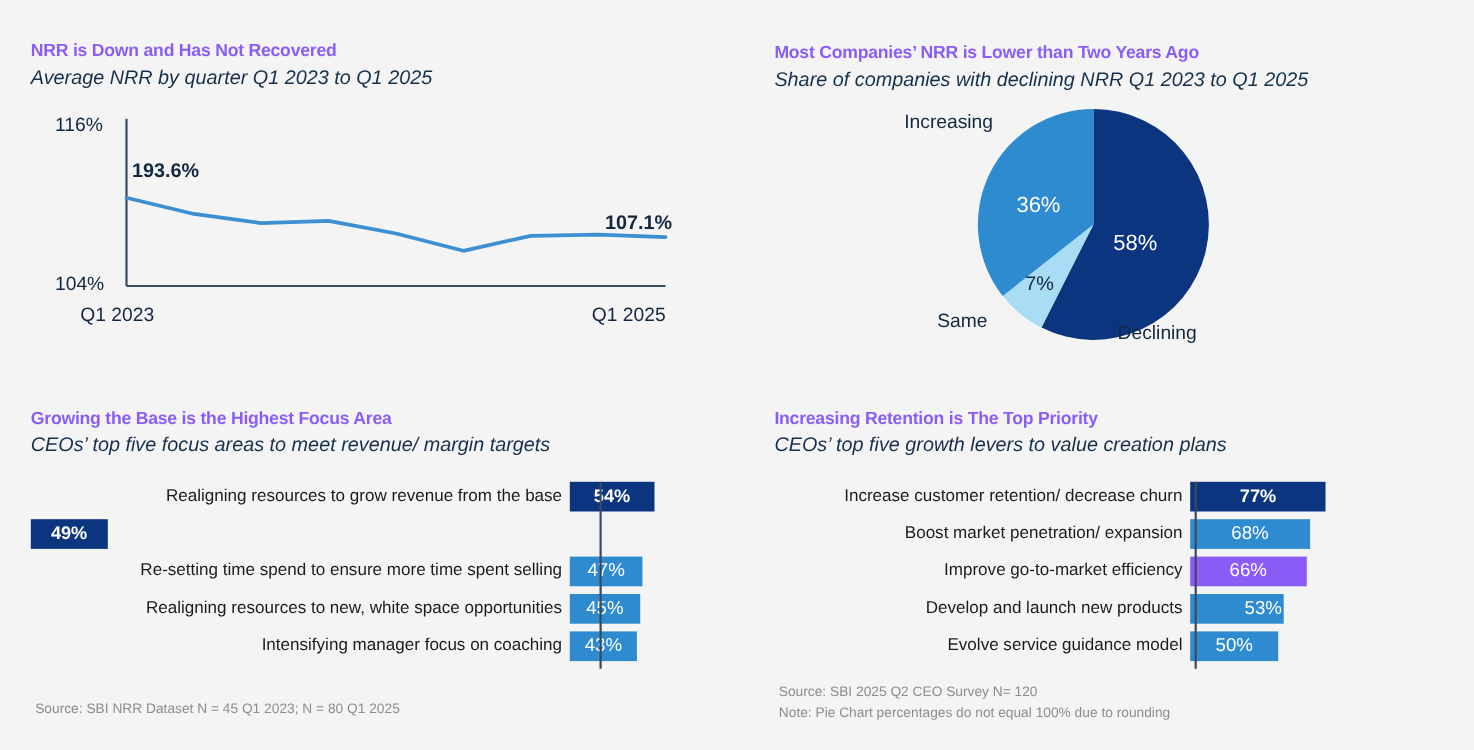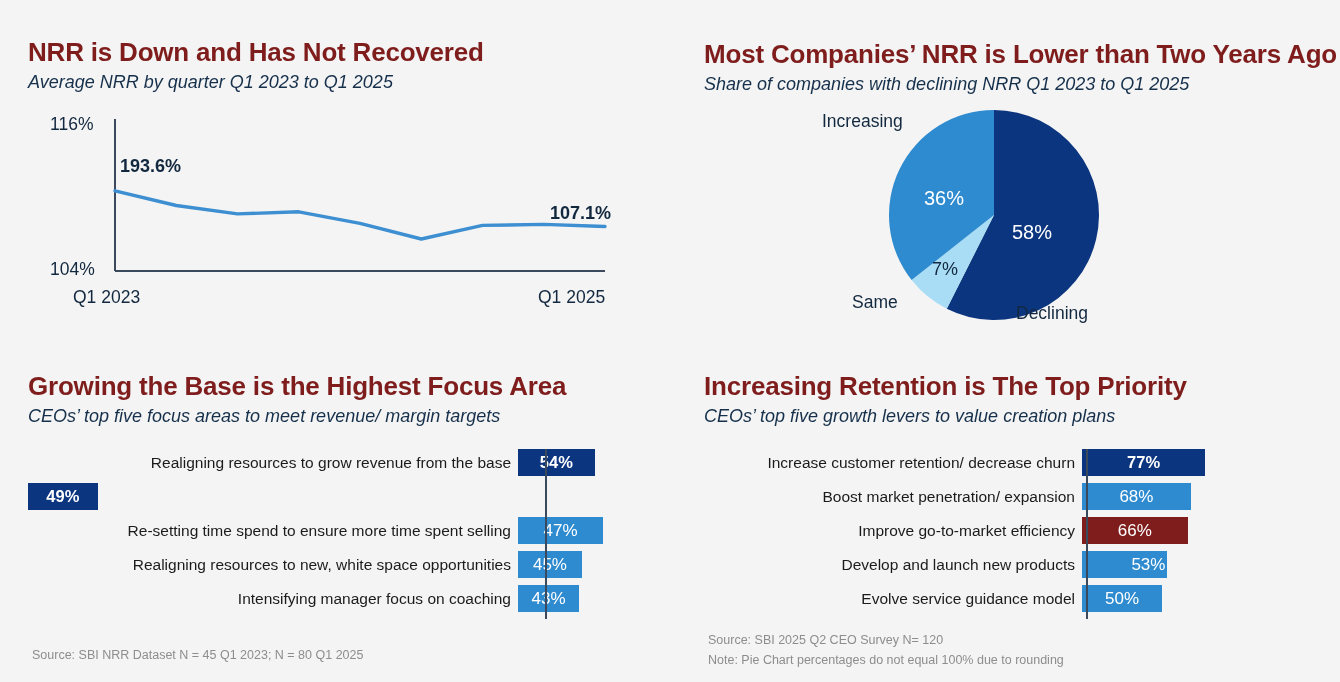--- a/index.html
+++ b/index.html
@@ -14,24 +14,24 @@
     position: relative;
     width: 1340px; height: 682px;
   }
   .panel { position: absolute; }
   .panel-tl { left: 28px;  top: 38px;  width: 640px; }
   .panel-tr { left: 704px; top: 40px;  width: 620px; }
   .panel-bl { left: 28px;  top: 372px; width: 640px; }
   .panel-br { left: 704px; top: 372px; width: 620px; }
 
   .p-title {
-    font-size: 26px;
+    font-size: 16px;
     font-weight: bold;
     letter-spacing: -0.2px;
-    color: #7f1d1d;
+    color: #8b5cf6;
     line-height: 1.15;
     white-space: nowrap;
   }
   .p-sub {
     font-size: 18px;
     font-style: italic;
     color: #16304b;
     line-height: 1.2;
     margin-top: 4px;
     white-space: nowrap;
@@ -180,21 +180,21 @@
           </div>
         </div>
         <div class="bar-row">
           <div class="bar-track">
             <div class="bar-fill" style="width: 69.6px; background: rgb(12, 53, 127);">49%</div>
           </div>
         </div>
         <div class="bar-row">
           <div class="bar-label" style="width: 490px;">Re-setting time spend to ensure more time spent selling</div>
           <div class="bar-track">
-            <div class="bar-fill light" style="width: 85px; background: rgb(46, 139, 208);">47%</div>
+            <div class="bar-fill light" style="width: 66px; background: rgb(46, 139, 208);">47%</div>
           </div>
         </div>
         <div class="bar-row">
           <div class="bar-label" style="width: 490px;">Realigning resources to new, white space opportunities</div>
           <div class="bar-track">
             <div class="bar-fill light" style="width: 63.9px; background: rgb(46, 139, 208);">45%</div>
           </div>
         </div>
         <div class="bar-row">
           <div class="bar-label" style="width: 490px;">Intensifying  manager focus on coaching</div>
@@ -219,21 +219,21 @@
         </div>
         <div class="bar-row">
           <div class="bar-label" style="width: 378px;">Boost market penetration/ expansion</div>
           <div class="bar-track">
             <div class="bar-fill light" style="width: 108.8px; background: rgb(46, 139, 208);">68%</div>
           </div>
         </div>
         <div class="bar-row">
           <div class="bar-label" style="width: 378px;">Improve go-to-market efficiency</div>
           <div class="bar-track">
-            <div class="bar-fill light" style="width: 105.6px; background: #7f1d1d;">66%</div>
+            <div class="bar-fill light" style="width: 105.6px; background: #8b5cf6;">66%</div>
           </div>
         </div>
         <div class="bar-row">
           <div class="bar-label" style="width: 378px;">Develop and launch new products</div>
           <div class="bar-track">
             <div class="bar-fill light" style="width: 84.8px; background: rgb(46, 139, 208); padding-left: 48px;">53%</div>
           </div>
         </div>
         <div class="bar-row">
           <div class="bar-label" style="width: 378px;">Evolve service guidance model</div>

